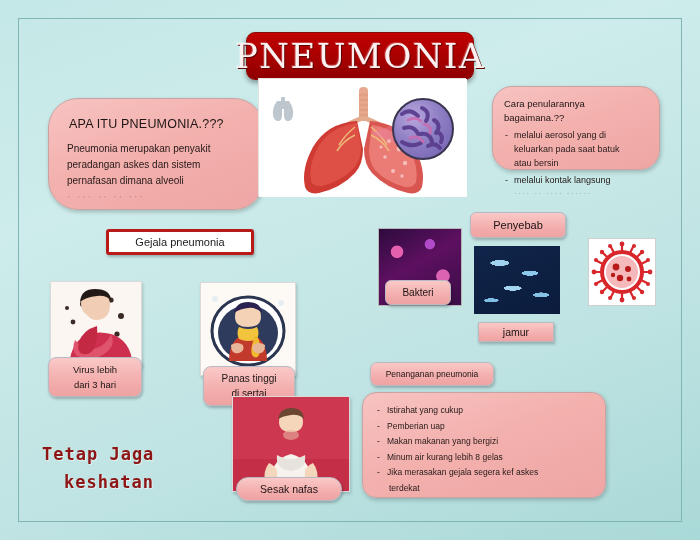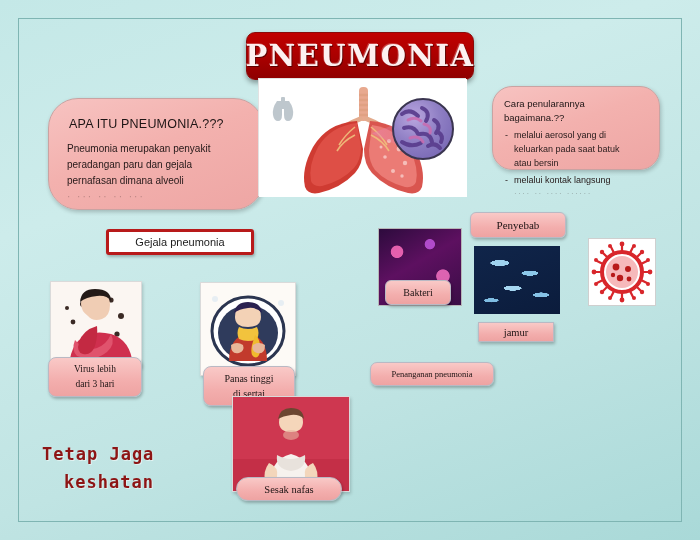--- a/index.html
+++ b/index.html
@@ -21,21 +21,21 @@
 
   
   #title{
     left:246px;top:32px;width:228px;height:48px;
     background:linear-gradient(180deg,#c10000 0%,#a80000 55%,#8e0000 100%);
     border-radius:9px;border:1px solid #8a0b0b;
     box-shadow:0 3px 5px rgba(0,0,0,.35);
     display:flex;align-items:center;justify-content:center;
   }
   #title span{
-    font-family:"DejaVu Serif", serif;font-weight:bold;font-size:29px;
+    font-family:"DejaVu Serif", serif;font-weight:normal;font-size:34px;
     letter-spacing:1.5px;color:#fdf0f0;
     text-shadow:1px 1px 0 #5e0000, -1px -1px 0 rgba(255,255,255,.25);
   }
 
   
   .pinkpanel{
     background:linear-gradient(160deg,#f7c3c1 0%,#f3b1ae 45%,#eea6a4 100%);
     border:1px solid #c9a3a2;border-radius:26px;
     box-shadow:1px 2px 4px rgba(0,0,0,.22);
     padding:12px 14px;color:#2a1d1d;
@@ -64,21 +64,21 @@
   #coneglow{left:372px;top:118px;width:40px;height:34px;
     background:linear-gradient(90deg,rgba(231,130,175,.55),rgba(231,130,175,0));
     clip-path:polygon(0 45%,100% 0,100% 100%);}
 
   
   .chip{
     background:linear-gradient(180deg,#f9c9c7 0%,#f3aead 60%,#eea3a2 100%);
     border:1px solid #b9b9c4;border-radius:8px;
     box-shadow:1px 2px 3px rgba(0,0,0,.25);
     display:flex;align-items:center;justify-content:center;
-    color:#1d1414;text-align:right;font-family:Liberation Serif, serif;
+    color:#1d1414;text-align:right;
   }
   .chip.two{flex-direction:column;line-height:15px;}
 
   #gejala{
     left:106px;top:229px;width:148px;height:26px;background:#ffffff;
     border:3px solid #b81a1a;border-radius:3px;
     display:flex;align-items:center;justify-content:center;
     box-shadow:1px 2px 3px rgba(0,0,0,.25);
   }
   #gejala span{font-size:11px;color:#1b1b1b;}
@@ -142,21 +142,21 @@
 <div id="poster">
   <div class="frame"></div>
 
   <div class="abs" id="title">
     <span>PNEUMONIA</span>
   </div>
 
   <div class="abs pinkpanel" id="about">
     <div class="h">APA ITU PNEUMONIA.???</div>
     <div class="b">Pneumonia merupakan penyakit</div>
-    <div class="b">peradangan paru dan gejala</div>
+    <div class="b">peradangan askes dan sistem</div>
     <div class="b">pernafasan dimana alveoli</div>
     <div class="b fade">· ··· ·· ·· ···</div>
   </div>
 
   <div class="abs" id="lungcard">
     <svg class="lungsvg" width="208" height="118" viewBox="0 0 208 118">
       <rect x="0" y="0" width="208" height="118" fill="#ffffff"></rect>
       <g opacity="0.55" fill="#8a9aa6">
         <path d="M18 22 q-5 7 -4 14 q1 6 5 6 q4 0 4-6 l0-14 z"></path>
         <path d="M30 22 q5 7 4 14 q-1 6 -5 6 q-4 0-4-6 l0-14 z"></path>
@@ -353,18 +353,28 @@
         <circle cx="31" cy="39" r="3.2"></circle>
           <circle cx="40" cy="40" r="2.4"></circle>
         <circle cx="24" cy="36" r="2.2"></circle>
       </g>
     </svg>
   </div>
 
   <div class="abs chip" id="lb-penanganan">
     <span>Penanganan pneumonia</span>
   </div>
+  <div class="abs pinkpanel" id="treatbox">
+    <ul>
+      <li>Istirahat yang cukup</li>
+      <li>Pemberian uap</li>
+      <li>Makan makanan yang bergizi</li>
+      <li>Minum air kurang lebih 8 gelas</li>
+      <li>Jika merasakan gejala segera kef askes</li>
+    </ul>
+    <div class="cont">terdekat</div>
+  </div>
 
   <div class="abs" id="slogan">
     <div class="l1">Tetap Jaga</div>
     <div class="l2">keshatan</div>
   </div>
 </div>
 
 </body></html>

